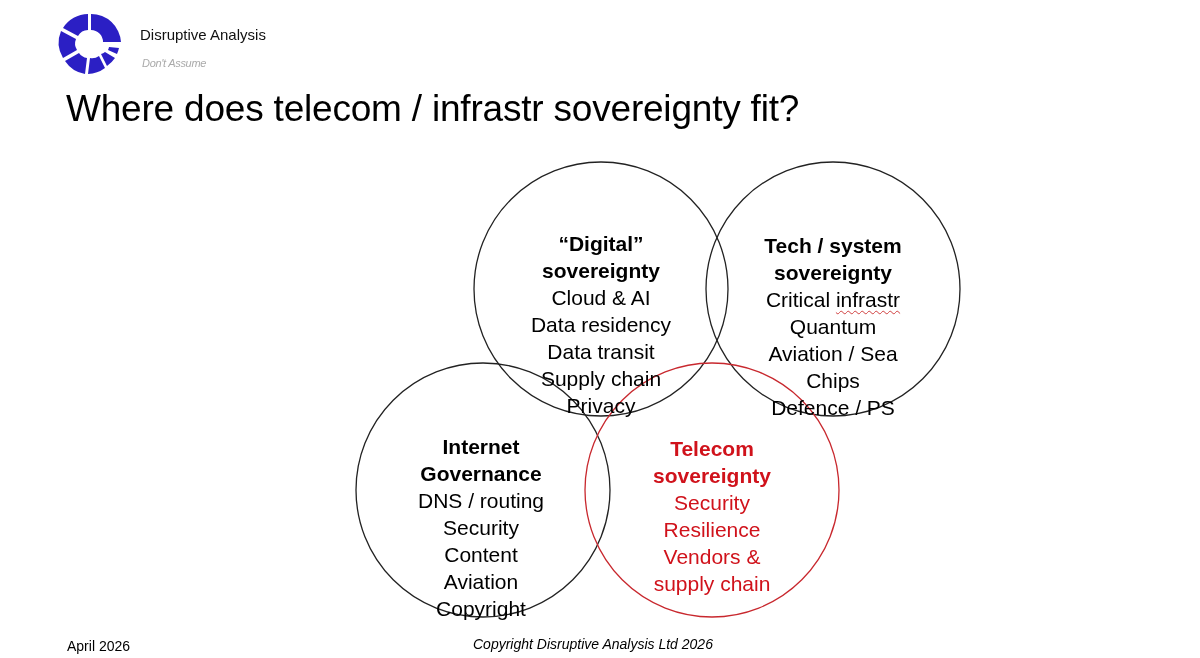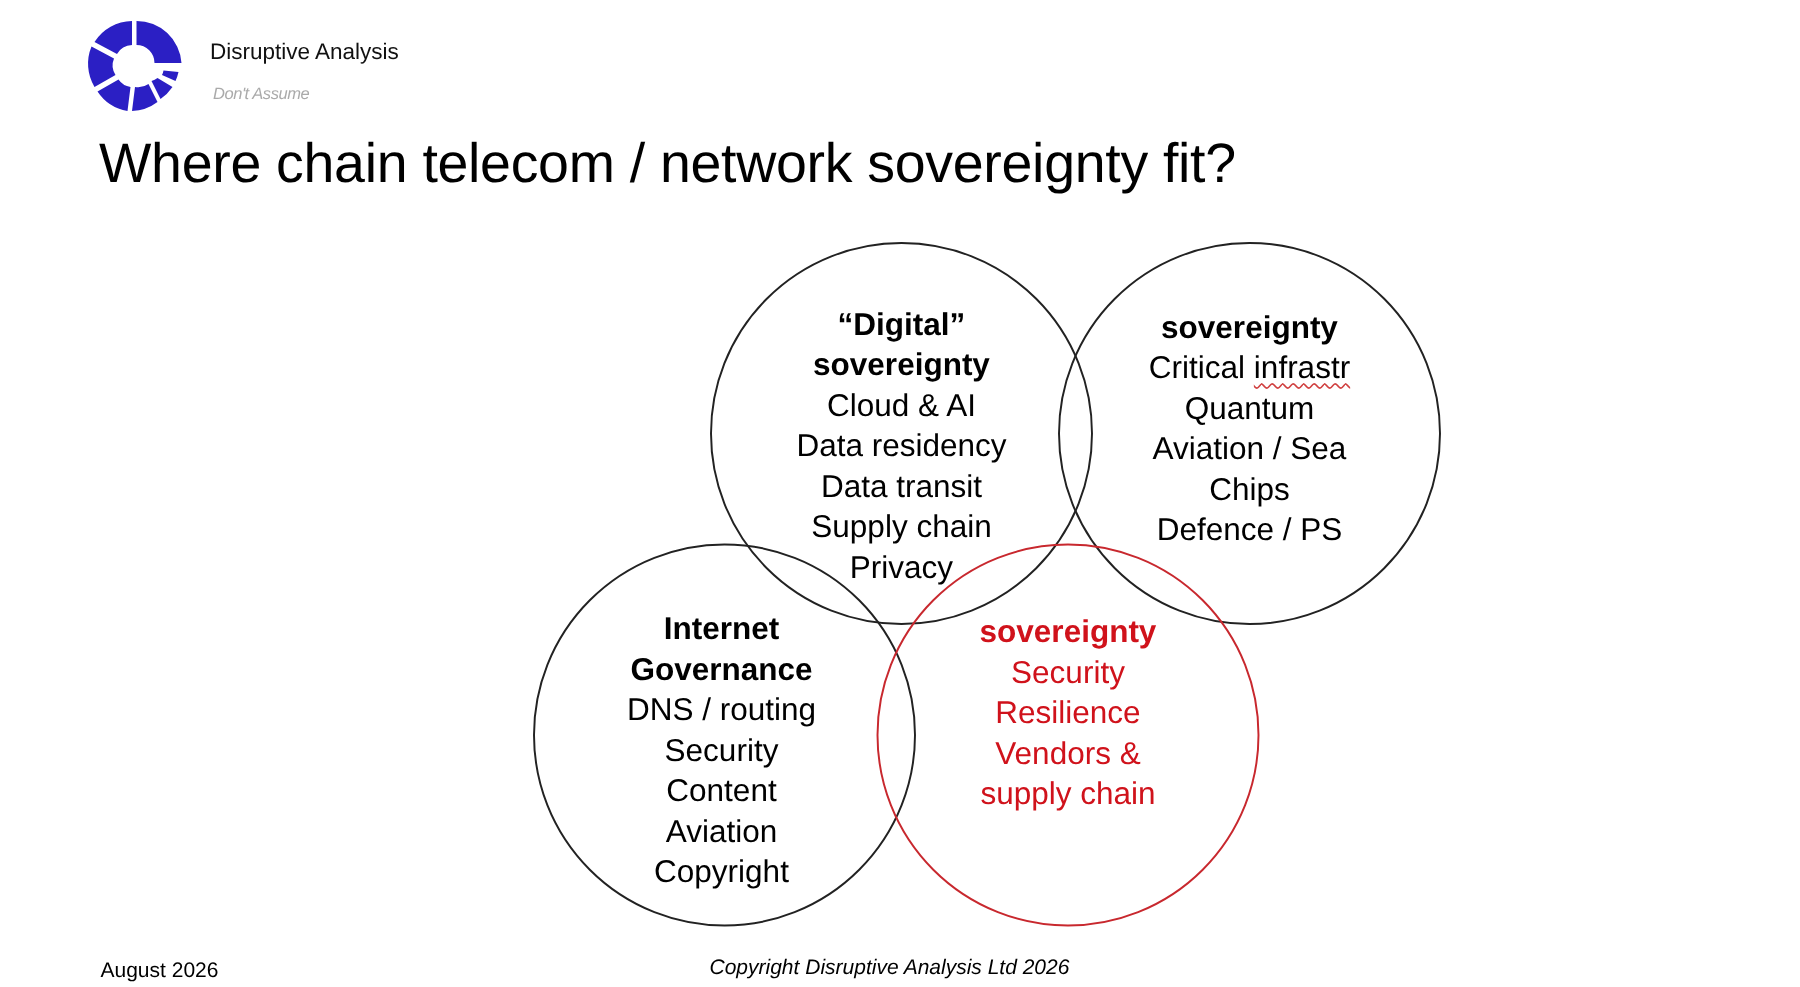--- a/index.html
+++ b/index.html
@@ -3,21 +3,21 @@
 <meta charset="utf-8">
 <style>
   html, body { margin:0; padding:0; }
   body { width:1200px; height:658px; background:#ffffff; position:relative; overflow:hidden;
          font-family:"Liberation Sans", sans-serif; color:#000; }
   .logo { position:absolute; left:55px; top:12px; width:72px; height:64px; }
   .brand { position:absolute; left:140px; top:26px; font-weight:normal; font-size:15px; color:#111; }
   .tagline { position:absolute; left:142px; top:57px; font-size:11px; font-style:italic; color:#aaa; letter-spacing:-0.3px; }
   .title { position:absolute; left:66px; top:88px; font-size:37px; color:#000; letter-spacing:-0.2px; }
   svg.venn { position:absolute; left:0; top:0; }
-  .label { position:absolute; width:240px; text-align:center; font-size:21px; line-height:27px; }
+  .label { position:absolute; width:240px; text-align:center; font-size:21px; line-height:27px;margin-top:27px; }
   .label .head { font-weight:bold; }
   .red { color:#d0121b; }
   .squiggle { text-decoration: underline wavy #d04040; text-decoration-thickness:1px; text-underline-offset:3px; }
   .footer-left { position:absolute; left:67px; top:638px; font-size:14px; }
   .footer-center { position:absolute; left:473px; top:636px; font-size:14px;font-style:italic; }
 </style>
 </head>
 <body>
 
 <svg class="logo" viewBox="0 0 72 64">
@@ -27,60 +27,62 @@
     <path d="M6 19 A30 30 0 0 0 8 46 L22 38 A12 12 0 0 1 21 27 Z"></path>
     <path d="M10 49 A30 30 0 0 0 30 62 L32 46 A12 12 0 0 1 24 41 Z"></path>
     <path d="M33 62 A30 30 0 0 0 50 56 L44 44 A12 12 0 0 1 35 46 Z"></path>
     <path d="M52 54 A30 30 0 0 0 60 46 L50 40 A12 12 0 0 1 46 42 Z"></path>
     <path d="M62 42 A30 30 0 0 0 64 36 L54 35 A10 10 0 0 1 53 38 Z"></path>
   </g>
 </svg>
 <div class="brand">Disruptive Analysis</div>
 <div class="tagline">Don't Assume</div>
 
-<div class="title">Where chain telecom / network sovereignty fit?</div>
+<div class="title">Where does telecom / infrastr sovereignty fit?</div>
 
 <svg class="venn" width="1200" height="658">
   <circle cx="601" cy="289" r="127" fill="none" stroke="#222" stroke-width="1.3"></circle>
   <circle cx="833" cy="289" r="127" fill="none" stroke="#222" stroke-width="1.3"></circle>
   <circle cx="483" cy="490" r="127" fill="none" stroke="#222" stroke-width="1.3"></circle>
   <circle cx="712" cy="490" r="127" fill="none" stroke="#c8282e" stroke-width="1.3"></circle>
 </svg>
 
 <div class="label" style="left:481px; top:203px;">
   <div class="head">“Digital”</div>
   <div class="head">sovereignty</div>
   <div>Cloud &amp; AI</div>
   <div>Data residency</div>
   <div>Data transit</div>
   <div>Supply chain</div>
   <div>Privacy</div>
 </div>
 
 <div class="label" style="left:713px; top:205px;">
+  <div class="head">Tech / system</div>
   <div class="head">sovereignty</div>
   <div><span>Critical <span class="squiggle">infrastr</span></span></div>
   <div>Quantum</div>
   <div>Aviation / Sea</div>
   <div>Chips</div>
   <div>Defence / PS</div>
 </div>
 
 <div class="label" style="left:361px; top:406px;">
   <div class="head">Internet</div>
   <div class="head">Governance</div>
   <div>DNS / routing</div>
   <div>Security</div>
   <div>Content</div>
   <div>Aviation</div>
   <div>Copyright</div>
 </div>
 
 <div class="label red" style="left:592px; top:408px;">
+  <div class="head">Telecom</div>
   <div class="head">sovereignty</div>
   <div>Security</div>
   <div>Resilience</div>
   <div>Vendors &amp;</div>
   <div>supply chain</div>
 </div>
 
-<div class="footer-left">August 2026</div>
+<div class="footer-left">April 2026</div>
 <div class="footer-center">Copyright Disruptive Analysis Ltd 2026</div>
 
 </body></html>

